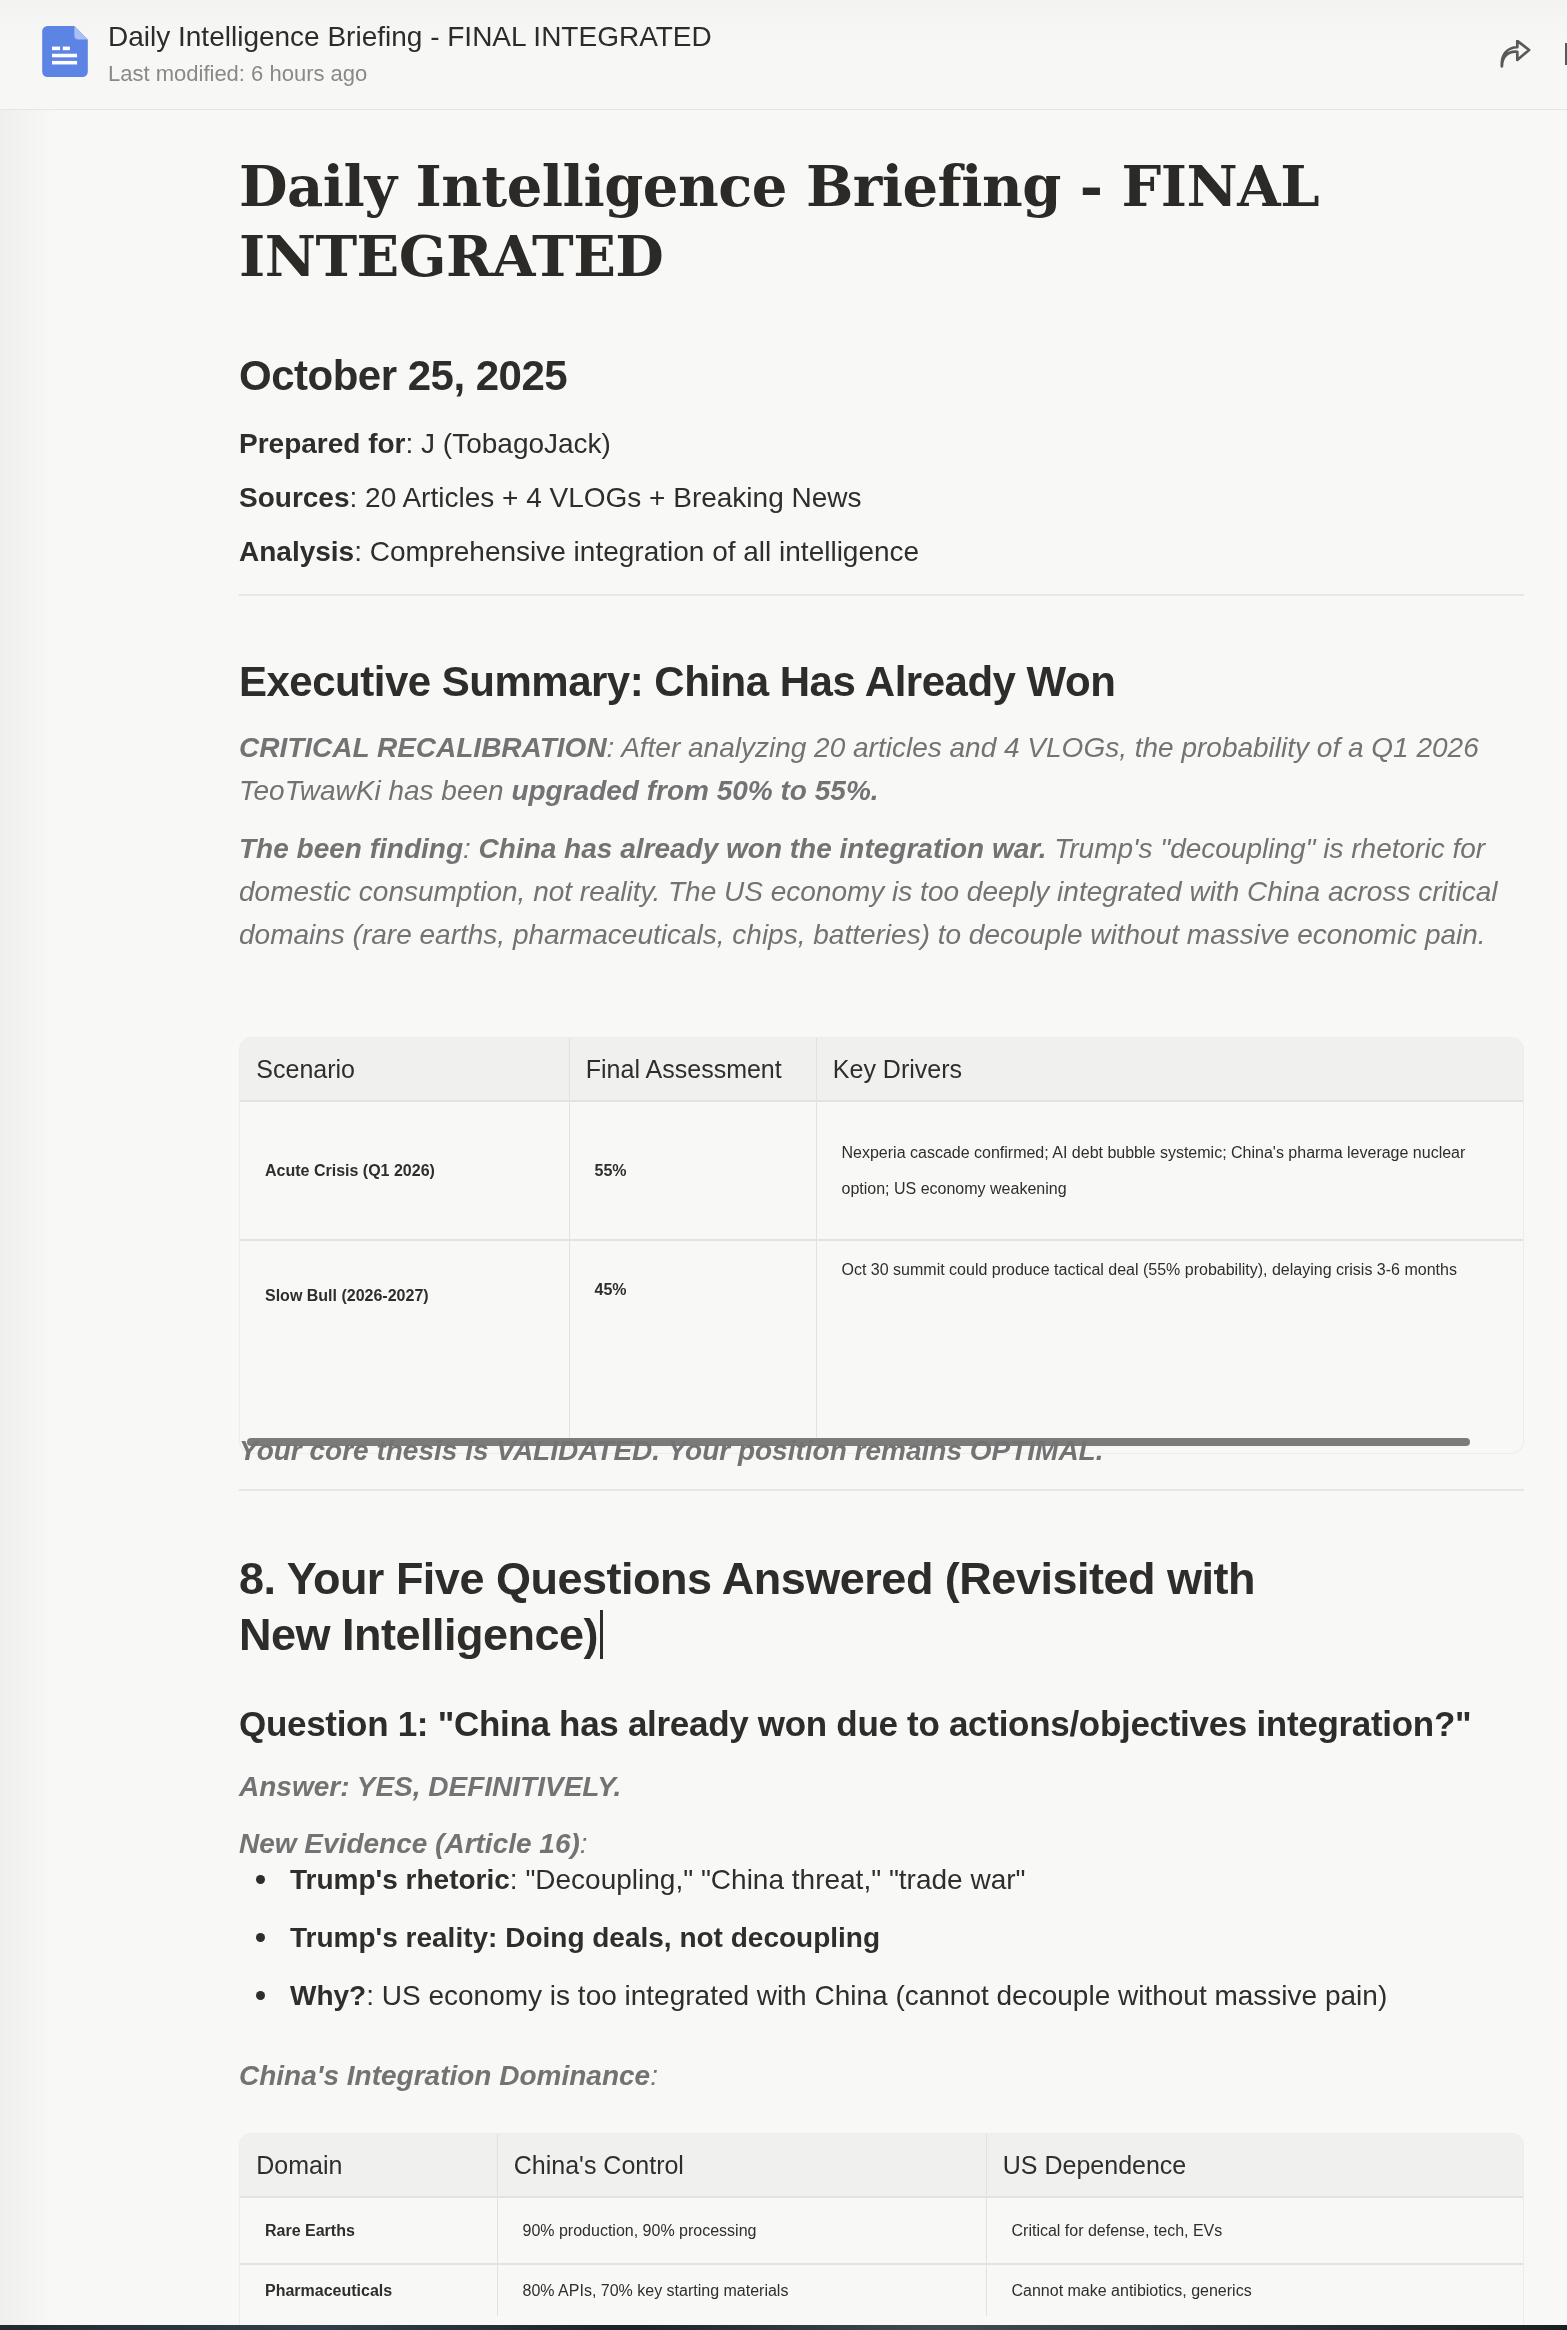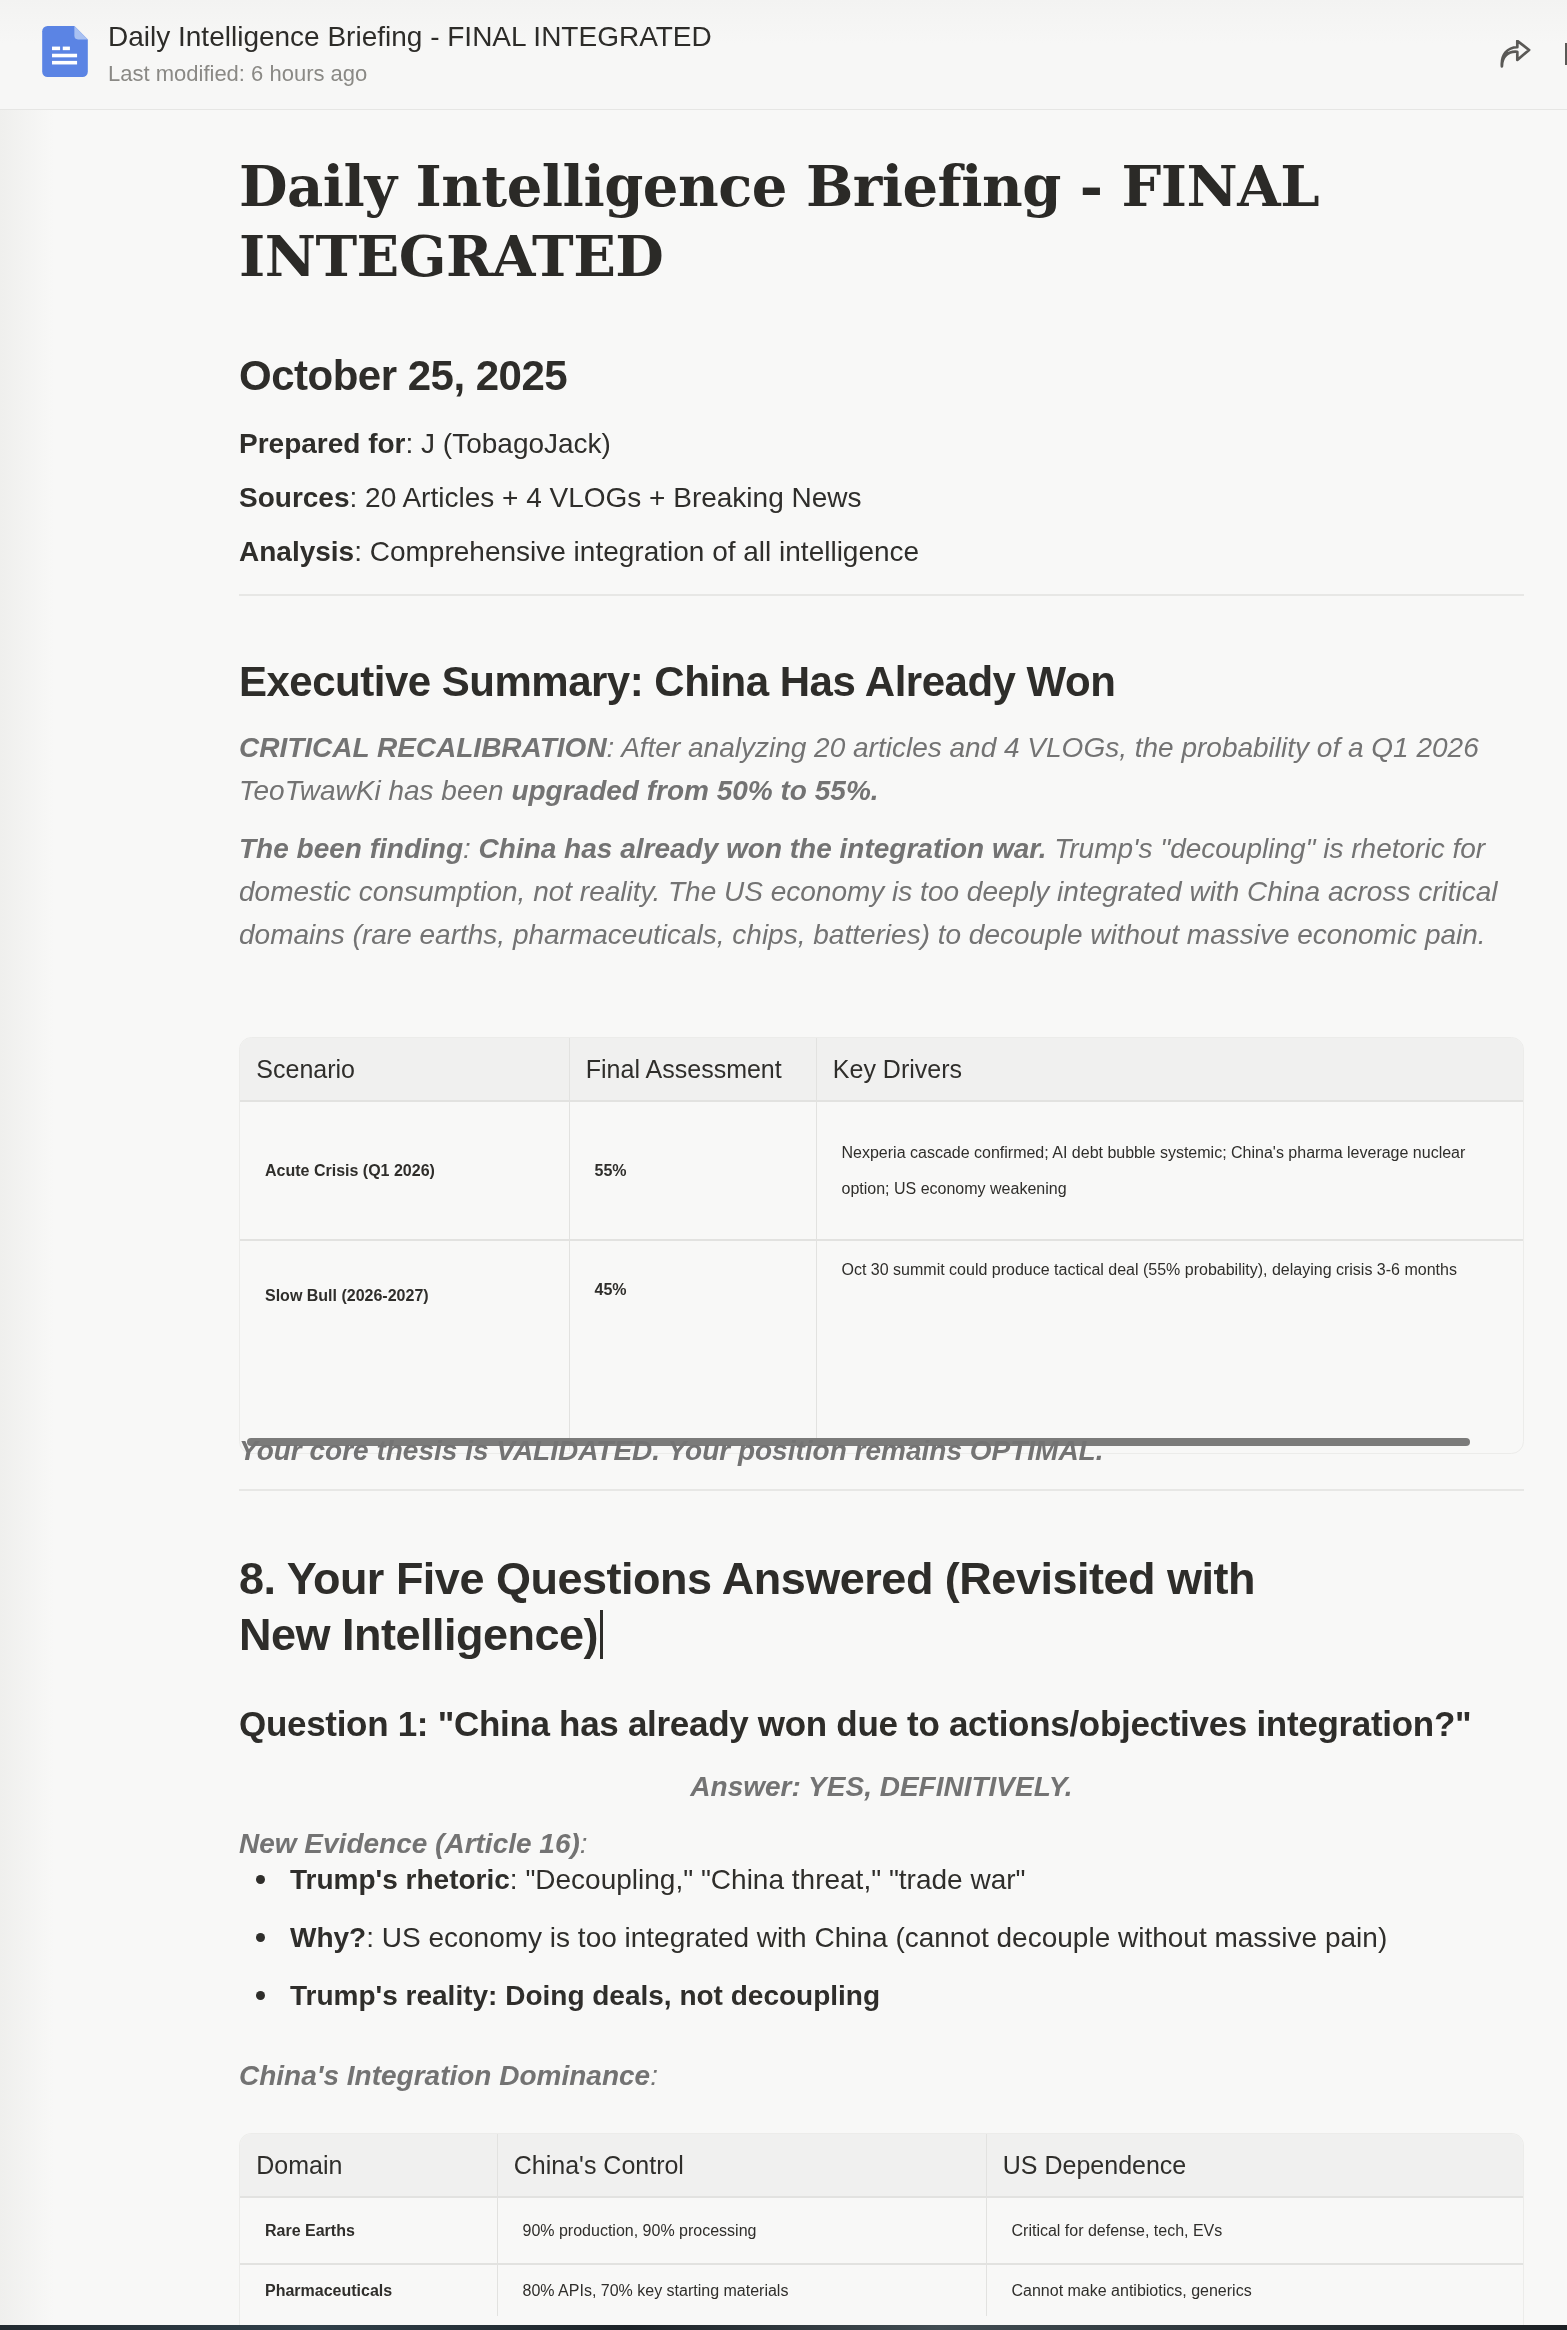--- a/index.html
+++ b/index.html
@@ -312,30 +312,30 @@
   </div>
 
   <p class="para" style="top:1319px; font-weight:bold; white-space:nowrap;">Your core thesis is VALIDATED. Your position remains OPTIMAL.</p>
 
   <div class="divider" style="top:1379px;"></div>
 
   <h2 class="h1-section" style="top:1441px; width:1084px;"><span>8. Your Five Questions Answered (Revisited with New Intelligence)</span><span class="caret"></span></h2>
 
   <h3 class="h3" style="top:1594px;">Question 1: "China has already won due to actions/objectives integration?"</h3>
 
-  <p class="para" style="top:1655px; font-weight:bold; white-space:nowrap;text-align:center;">Answer: YES, DEFINITIVELY.</p>
+  <p class="para" style="top:1655px; font-weight:bold; white-space:nowrap;">Answer: YES, DEFINITIVELY.</p>
 
   <p class="para" style="top:1712px; white-space:nowrap;">
     <b>New Evidence (Article 16)</b><span>:</span>
   </p>
 
   <ul class="bullets" style="top:1741px;">
     <li><span class="dot"></span><b>Trump's rhetoric</b><span>: "Decoupling," "China threat," "trade war"</span></li>
+    <li><span class="dot"></span><b>Trump's reality: Doing deals, not decoupling</b><span></span></li>
     <li><span class="dot"></span><b>Why?</b><span>: US economy is too integrated with China (cannot decouple without massive pain)</span></li>
-    <li><span class="dot"></span><b>Trump's reality: Doing deals, not decoupling</b><span></span></li>
   </ul>
 
   <p class="para" style="top:1944px; white-space:nowrap;">
     <b>China's Integration Dominance</b><span>:</span>
   </p>
 
   <div class="table-wrap" style="top:2023px; height:217px; border-bottom:none; border-radius:12.6px 12.6px 0 0;">
     <table>
       <colgroup>
         <col style="width:257px;">

